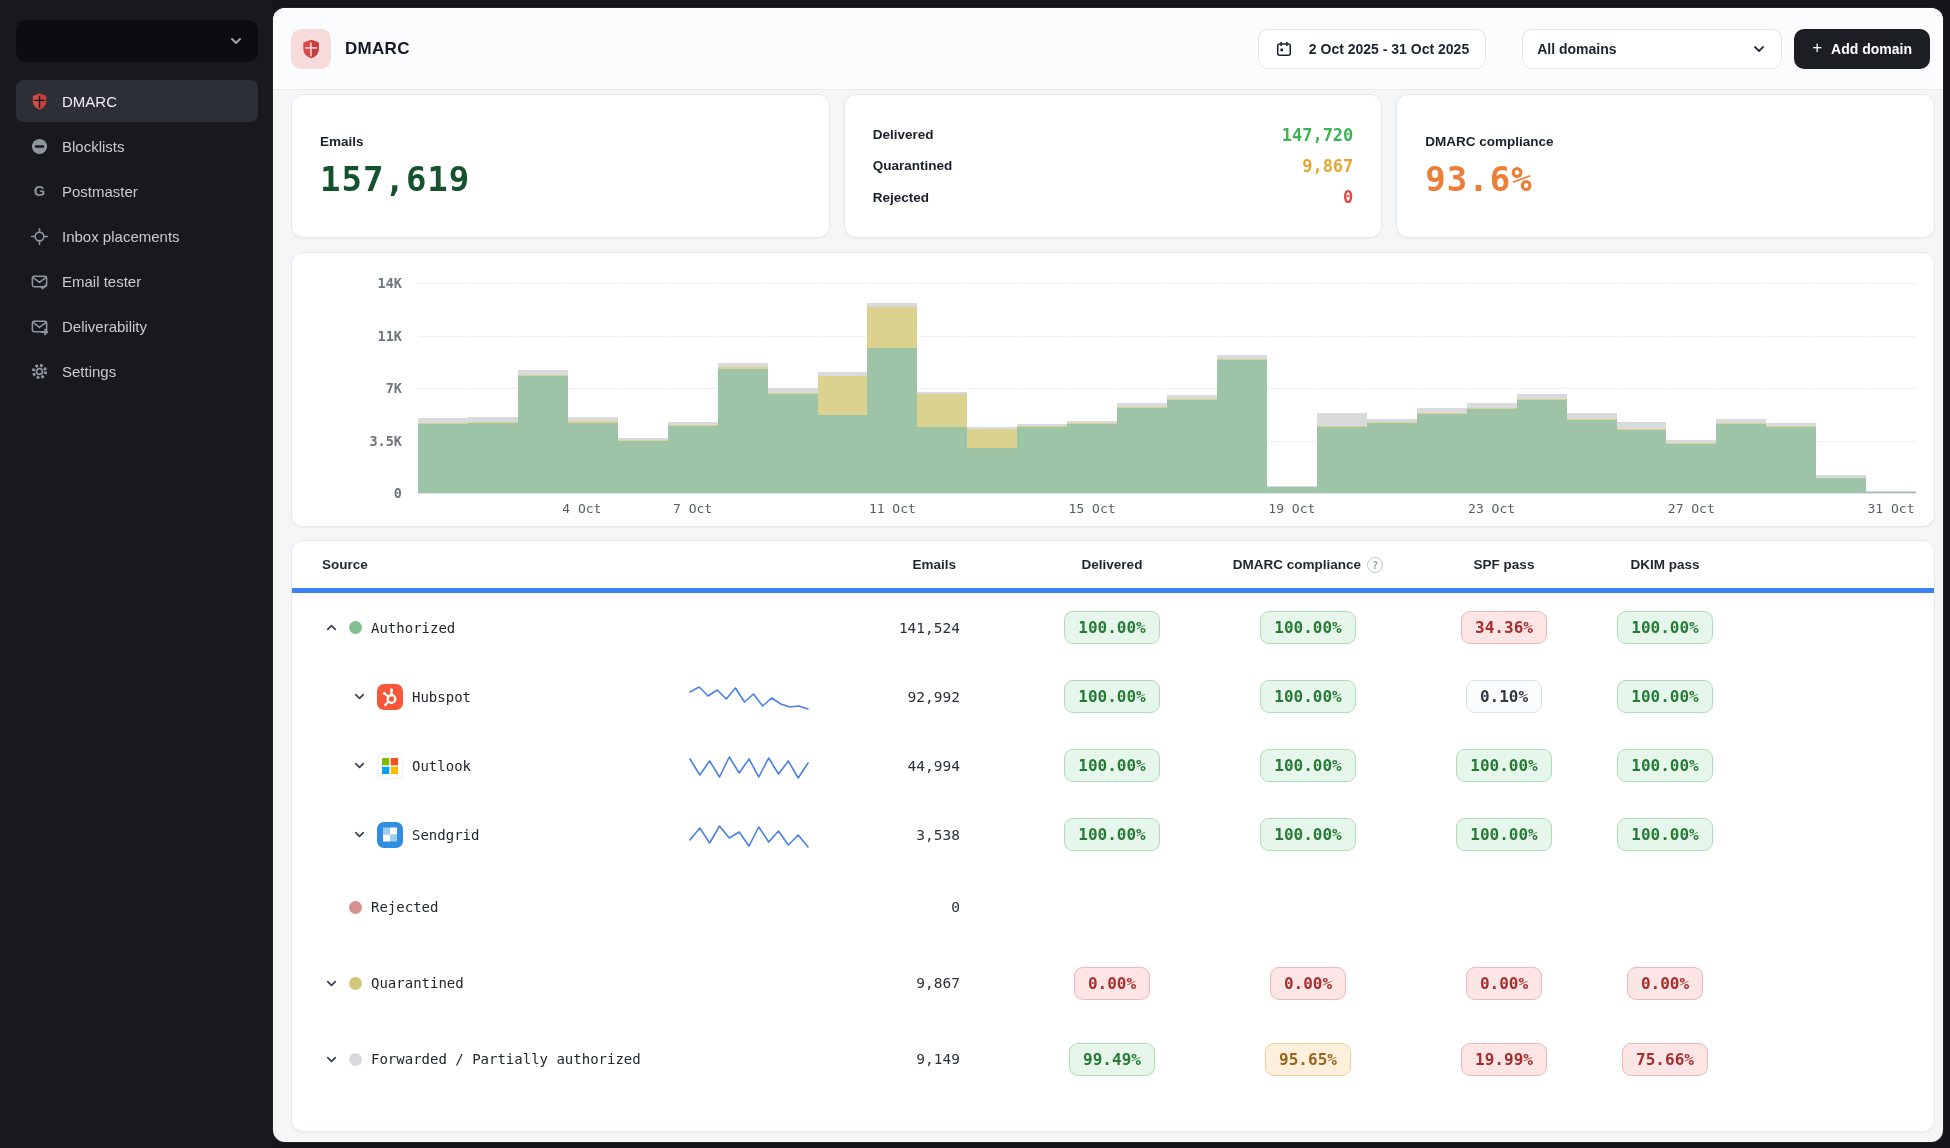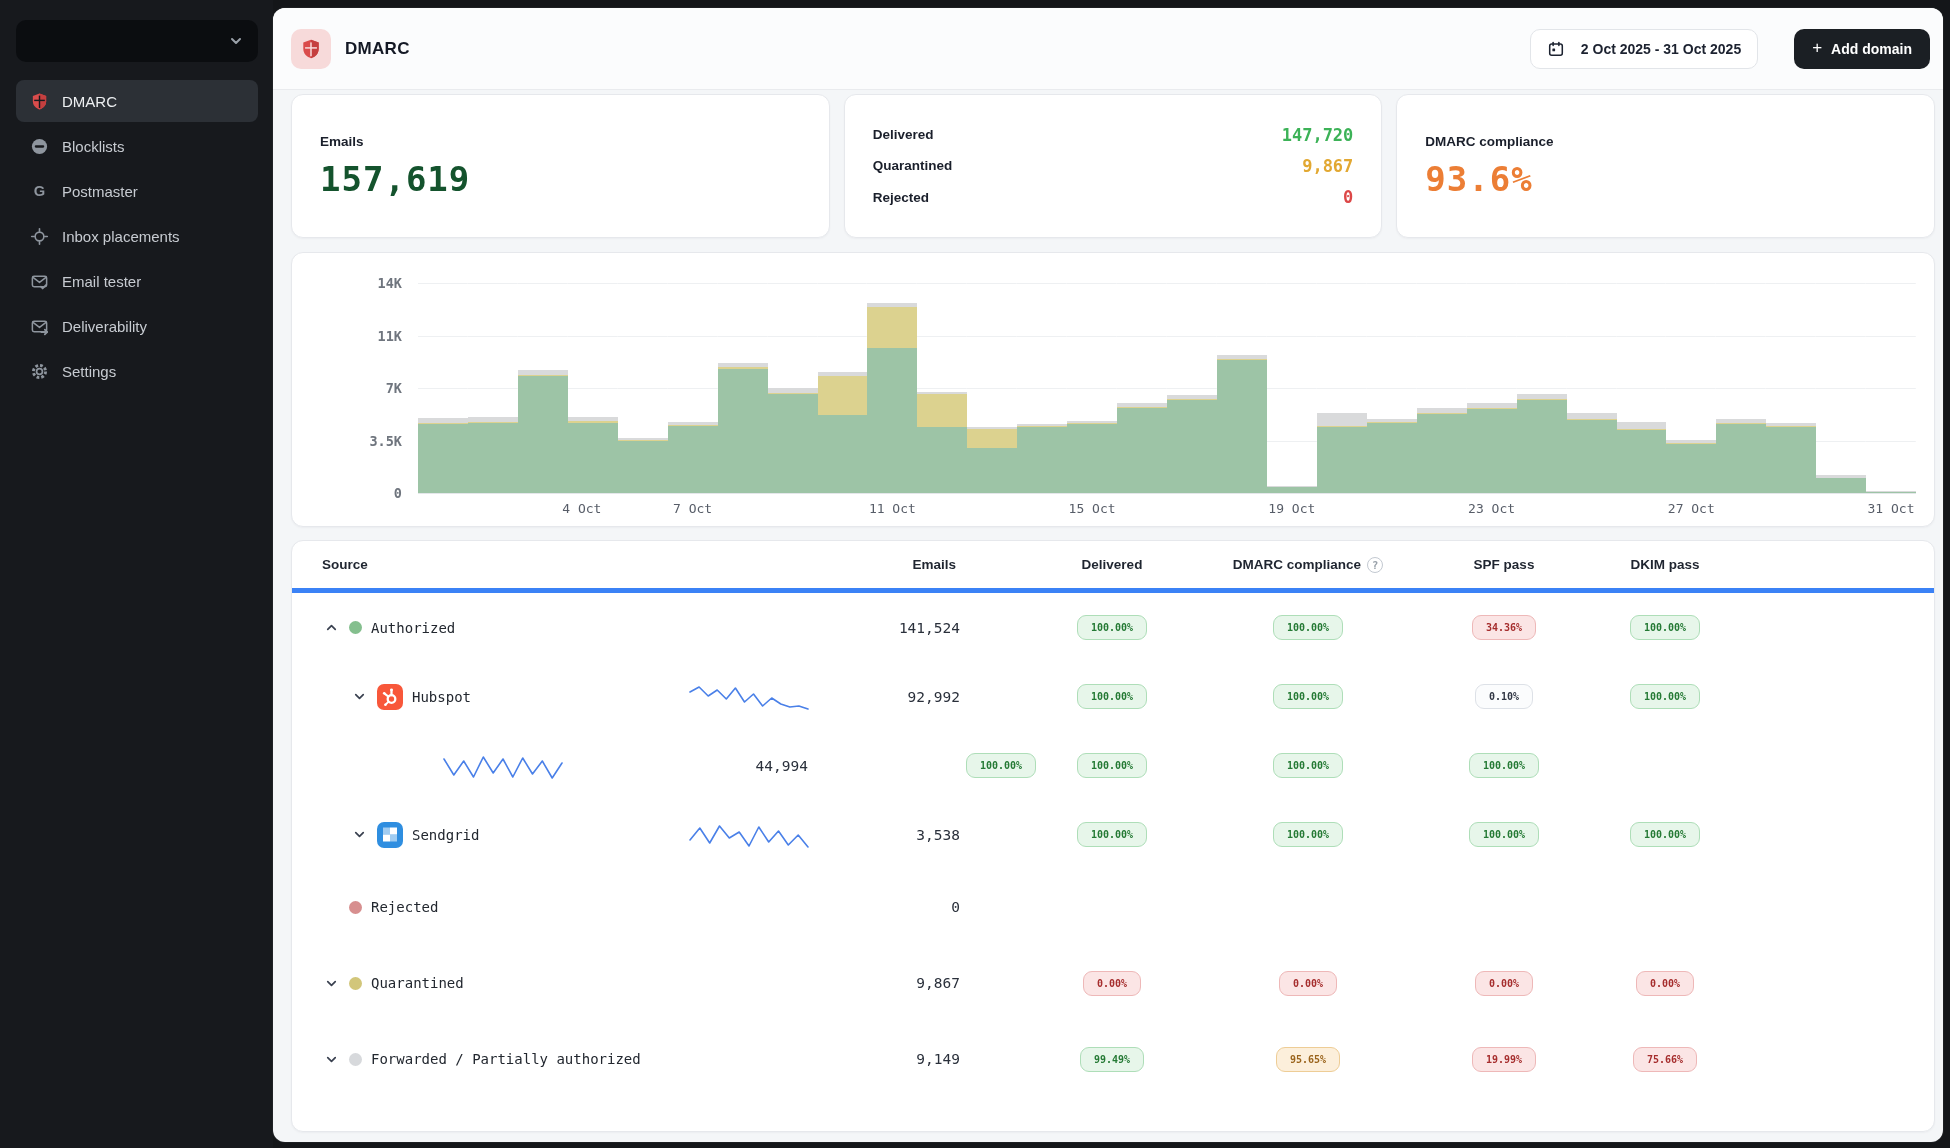--- a/index.html
+++ b/index.html
@@ -63,21 +63,21 @@
   .name-cell { display:flex; align-items:center; gap:9px; }
   .name-cell.sub { padding-left:28px; }
   .chev { width:18px; height:18px; display:flex; align-items:center; justify-content:center; color:#3a4150; cursor:pointer; }
   .chev.blank { visibility:hidden; }
   .dot { width:13px; height:13px; border-radius:50%; }
   .src-ic { width:26px; height:26px; border-radius:7px; display:flex; align-items:center; justify-content:center; }
   .row-label { font-size:14px; color:#22272f; }
   .spark-cell { display:flex; justify-content:center; }
   .emails-cell { text-align:right; padding-right:6px; font-size:14.5px; color:#2a303b; }
   .badge-cell { text-align:center; }
-  .badge { display:inline-block; font-family:"DejaVu Sans Mono", monospace; font-size:10px; font-weight:bold; padding:6px 13px; border-radius:9px; border:1px solid; }
+  .badge { display:inline-block; font-family:"DejaVu Sans Mono", monospace; font-size:16px; font-weight:bold; padding:6px 13px; border-radius:9px; border:1px solid; }
   .tone-green   { background:#e7f6ea; border-color:#aedeb8; color:#257a35; }
   .tone-red     { background:#fbe5e5; border-color:#eeb8b8; color:#a62e2e; }
   .tone-orange  { background:#fcefdb; border-color:#eecd96; color:#9a641c; }
   .tone-neutral { background:#fbfcfd; border-color:#dde1e7; color:#323845; }
 </style>
 </head>
 <body>
 
 <nav id="sidebar">
   <div class="ws-select">
@@ -174,20 +174,26 @@
 
     <div class="tb-right">
       <div class="btn btn-light" id="date-btn">
         <svg width="18" height="18" viewBox="0 0 20 20" fill="none">
             <rect x="3" y="4.5" width="14" height="12.5" rx="2.2" stroke="#1c2230" stroke-width="1.7"></rect>
             <line x1="6.8" y1="2.8" x2="6.8" y2="6" stroke="#1c2230" stroke-width="1.7" stroke-linecap="round"></line>
             <line x1="13.2" y1="2.8" x2="13.2" y2="6" stroke="#1c2230" stroke-width="1.7" stroke-linecap="round"></line>
             <rect x="6" y="9.5" width="3" height="3" rx="0.6" fill="#1c2230"></rect>
           </svg>
         <span>2 Oct 2025 - 31 Oct 2025</span>
+      </div>
+      <div class="btn btn-light" id="domain-select">
+        <span>All domains</span>
+        <svg width="16" height="16" viewBox="0 0 16 16" fill="none">
+            <polyline points="4,6 8,10 12,6" stroke="#2a3140" stroke-width="1.8" stroke-linecap="round" stroke-linejoin="round"></polyline>
+          </svg>
       </div>
       <div class="btn" id="add-domain">
         <span class="plus">+</span>
         <span>Add domain</span>
       </div>
     </div>
   </div>
 
   <section id="cards">
     <div class="card">
@@ -453,20 +459,37 @@
             </svg>
           </div>
           <div class="emails-cell mono">92,992</div>
           <div></div>
           <div class="badge-cell"><span class="badge tone-green">100.00%</span></div>
           <div class="badge-cell"><span class="badge tone-green">100.00%</span></div>
           <div class="badge-cell"><span class="badge tone-neutral">0.10%</span></div>
           <div class="badge-cell"><span class="badge tone-green">100.00%</span></div>
         </div>
         <div class="t-row">
+          <div class="name-cell sub">
+            <span class="chev">
+              <svg width="15" height="15" viewBox="0 0 16 16" fill="none" style="transform:rotate(0deg)">
+                <polyline points="4,6 8,10 12,6" stroke="#3a4150" stroke-width="1.8" stroke-linecap="round" stroke-linejoin="round"></polyline>
+              </svg>
+            </span>
+            <span class="src-ic">
+              <svg width="26" height="26" viewBox="0 0 26 26">
+                <rect width="26" height="26" rx="7" fill="#fff" stroke="#e4e7eb"></rect>
+                <rect x="5" y="5" width="7.3" height="7.3" fill="#7fba00"></rect>
+                <rect x="13.7" y="5" width="7.3" height="7.3" fill="#f25022"></rect>
+                <rect x="5" y="13.7" width="7.3" height="7.3" fill="#00a4ef"></rect>
+                <rect x="13.7" y="13.7" width="7.3" height="7.3" fill="#ffb900"></rect>
+              </svg>
+            </span>
+            <span class="row-label mono">Outlook</span>
+          </div>
           <div class="spark-cell">
             <svg width="120" height="34" viewBox="0 0 120 34" fill="none">
               <polyline points="1.0,10 10.8,26 20.7,12 30.5,28 40.3,8 50.2,24 60.0,10 69.8,28 79.7,9 89.5,25 99.3,12 109.2,29 119.0,14" stroke="#4a80e8" stroke-width="1.6" stroke-linejoin="round" stroke-linecap="round"></polyline>
             </svg>
           </div>
           <div class="emails-cell mono">44,994</div>
           <div></div>
           <div class="badge-cell"><span class="badge tone-green">100.00%</span></div>
           <div class="badge-cell"><span class="badge tone-green">100.00%</span></div>
           <div class="badge-cell"><span class="badge tone-green">100.00%</span></div>

